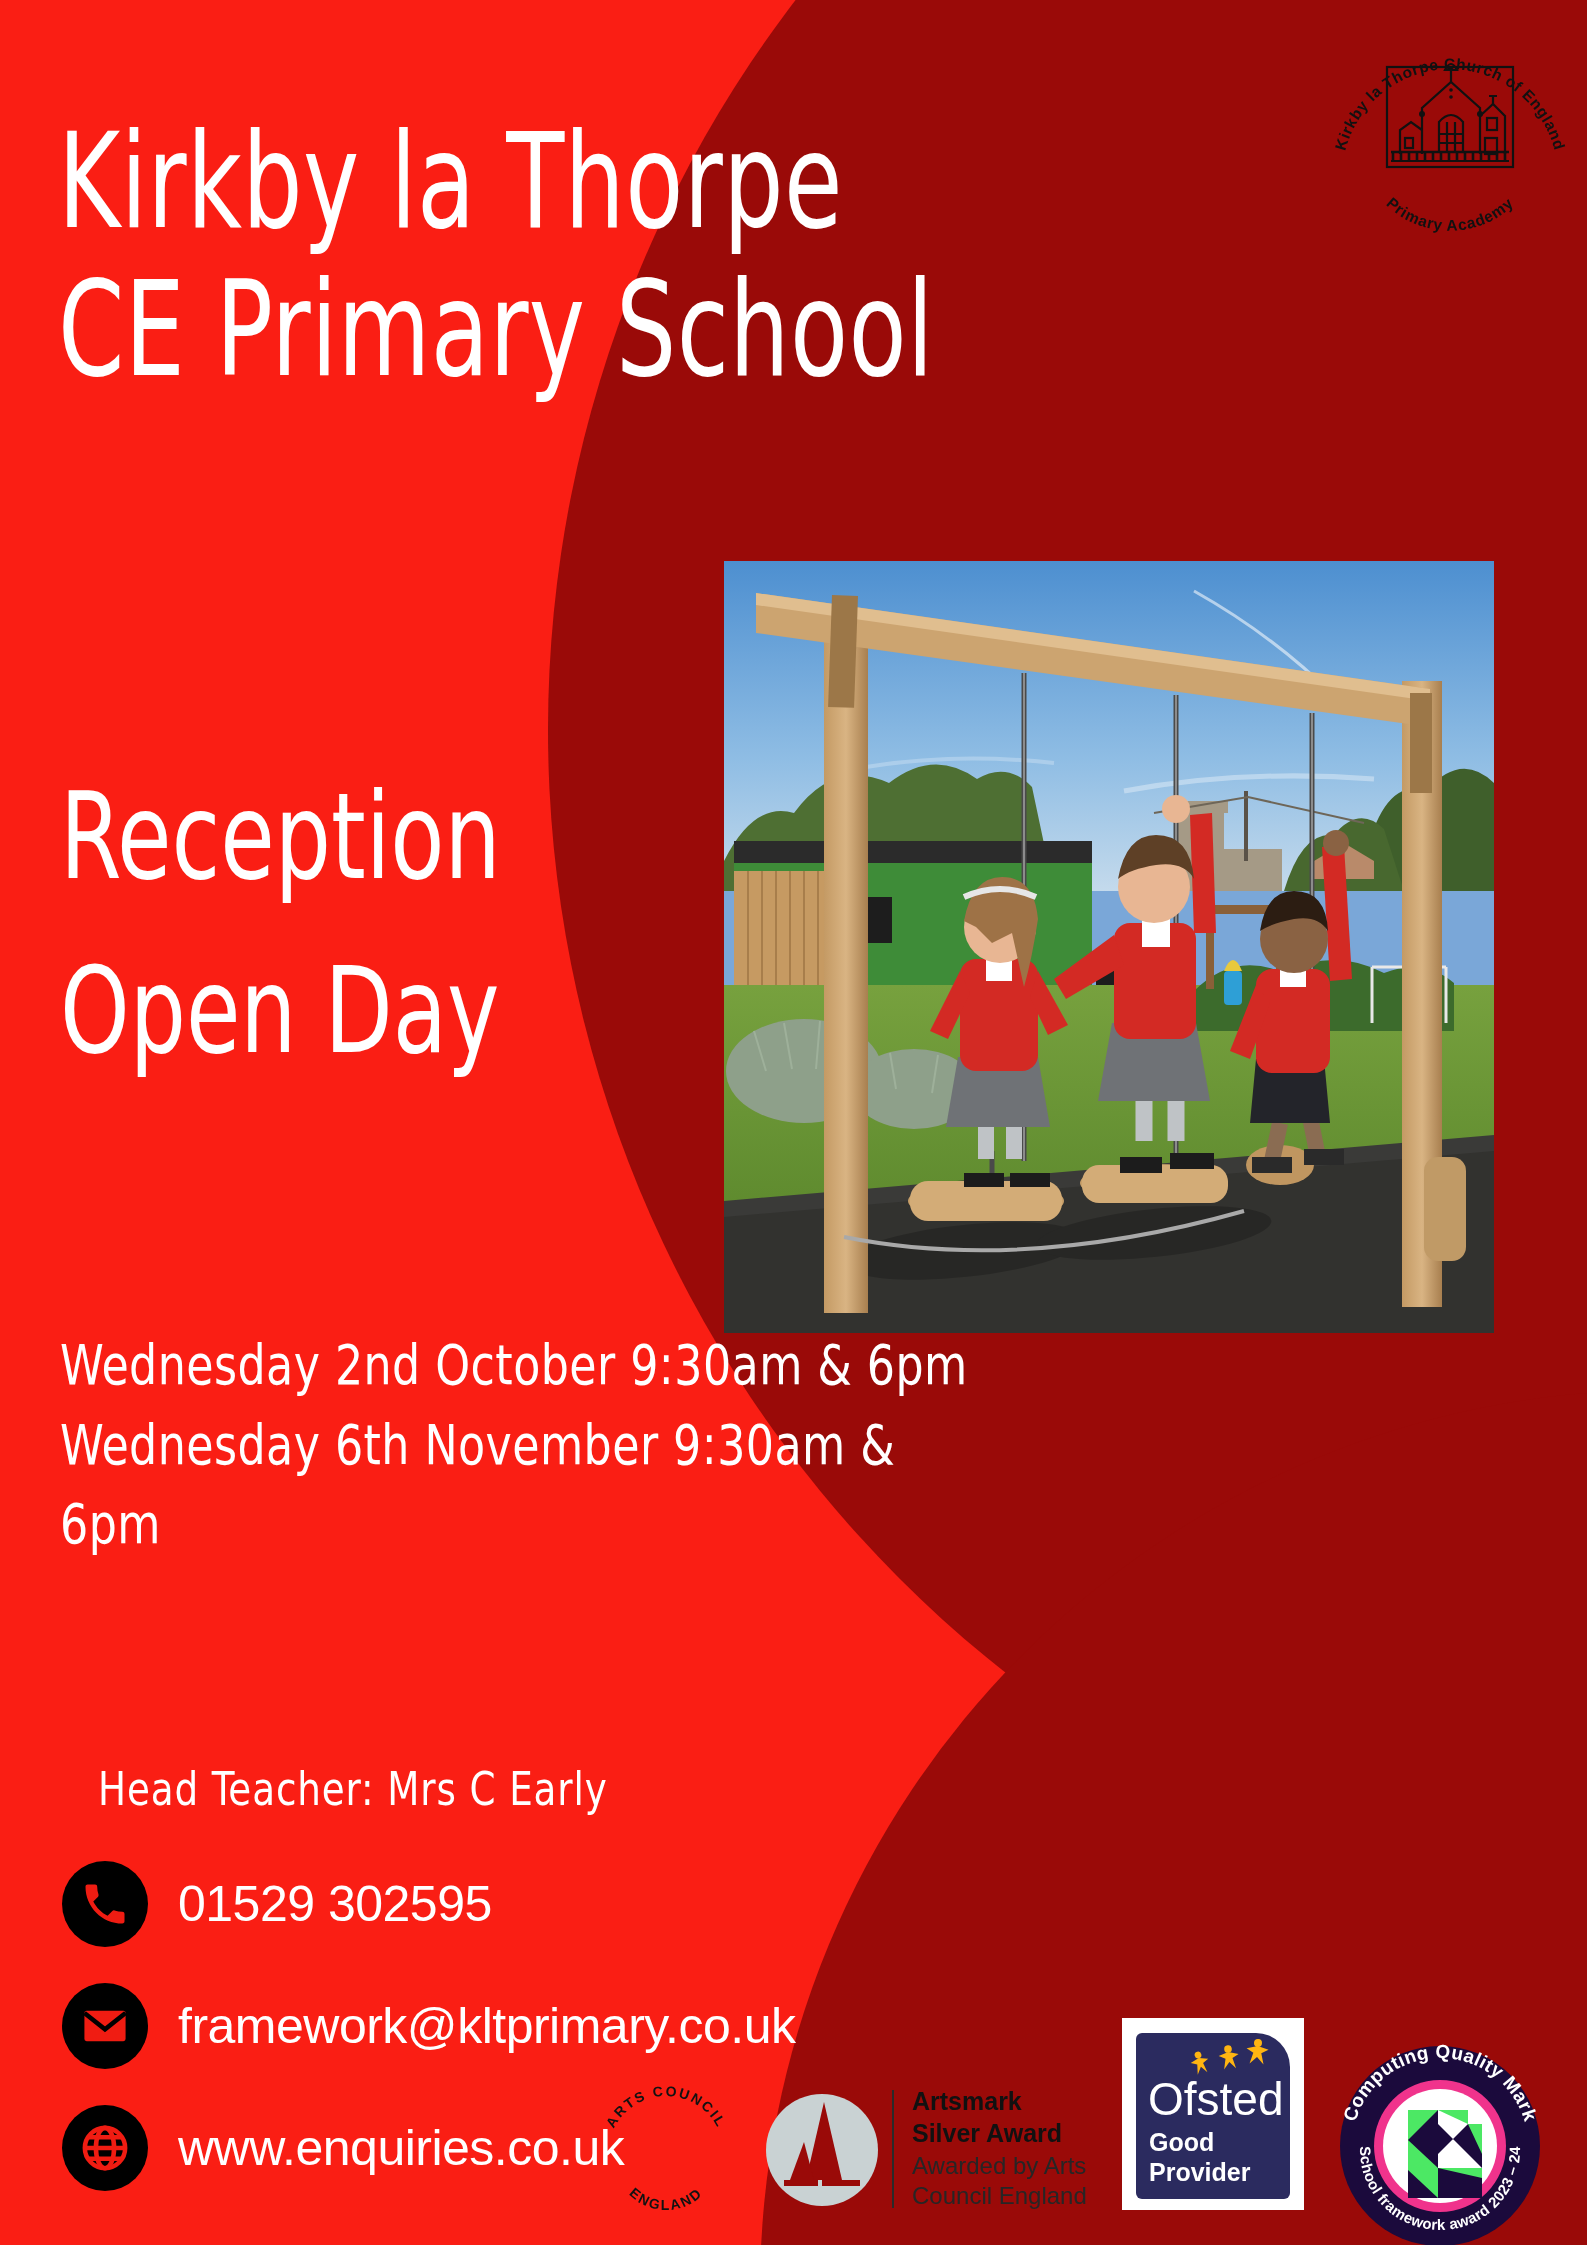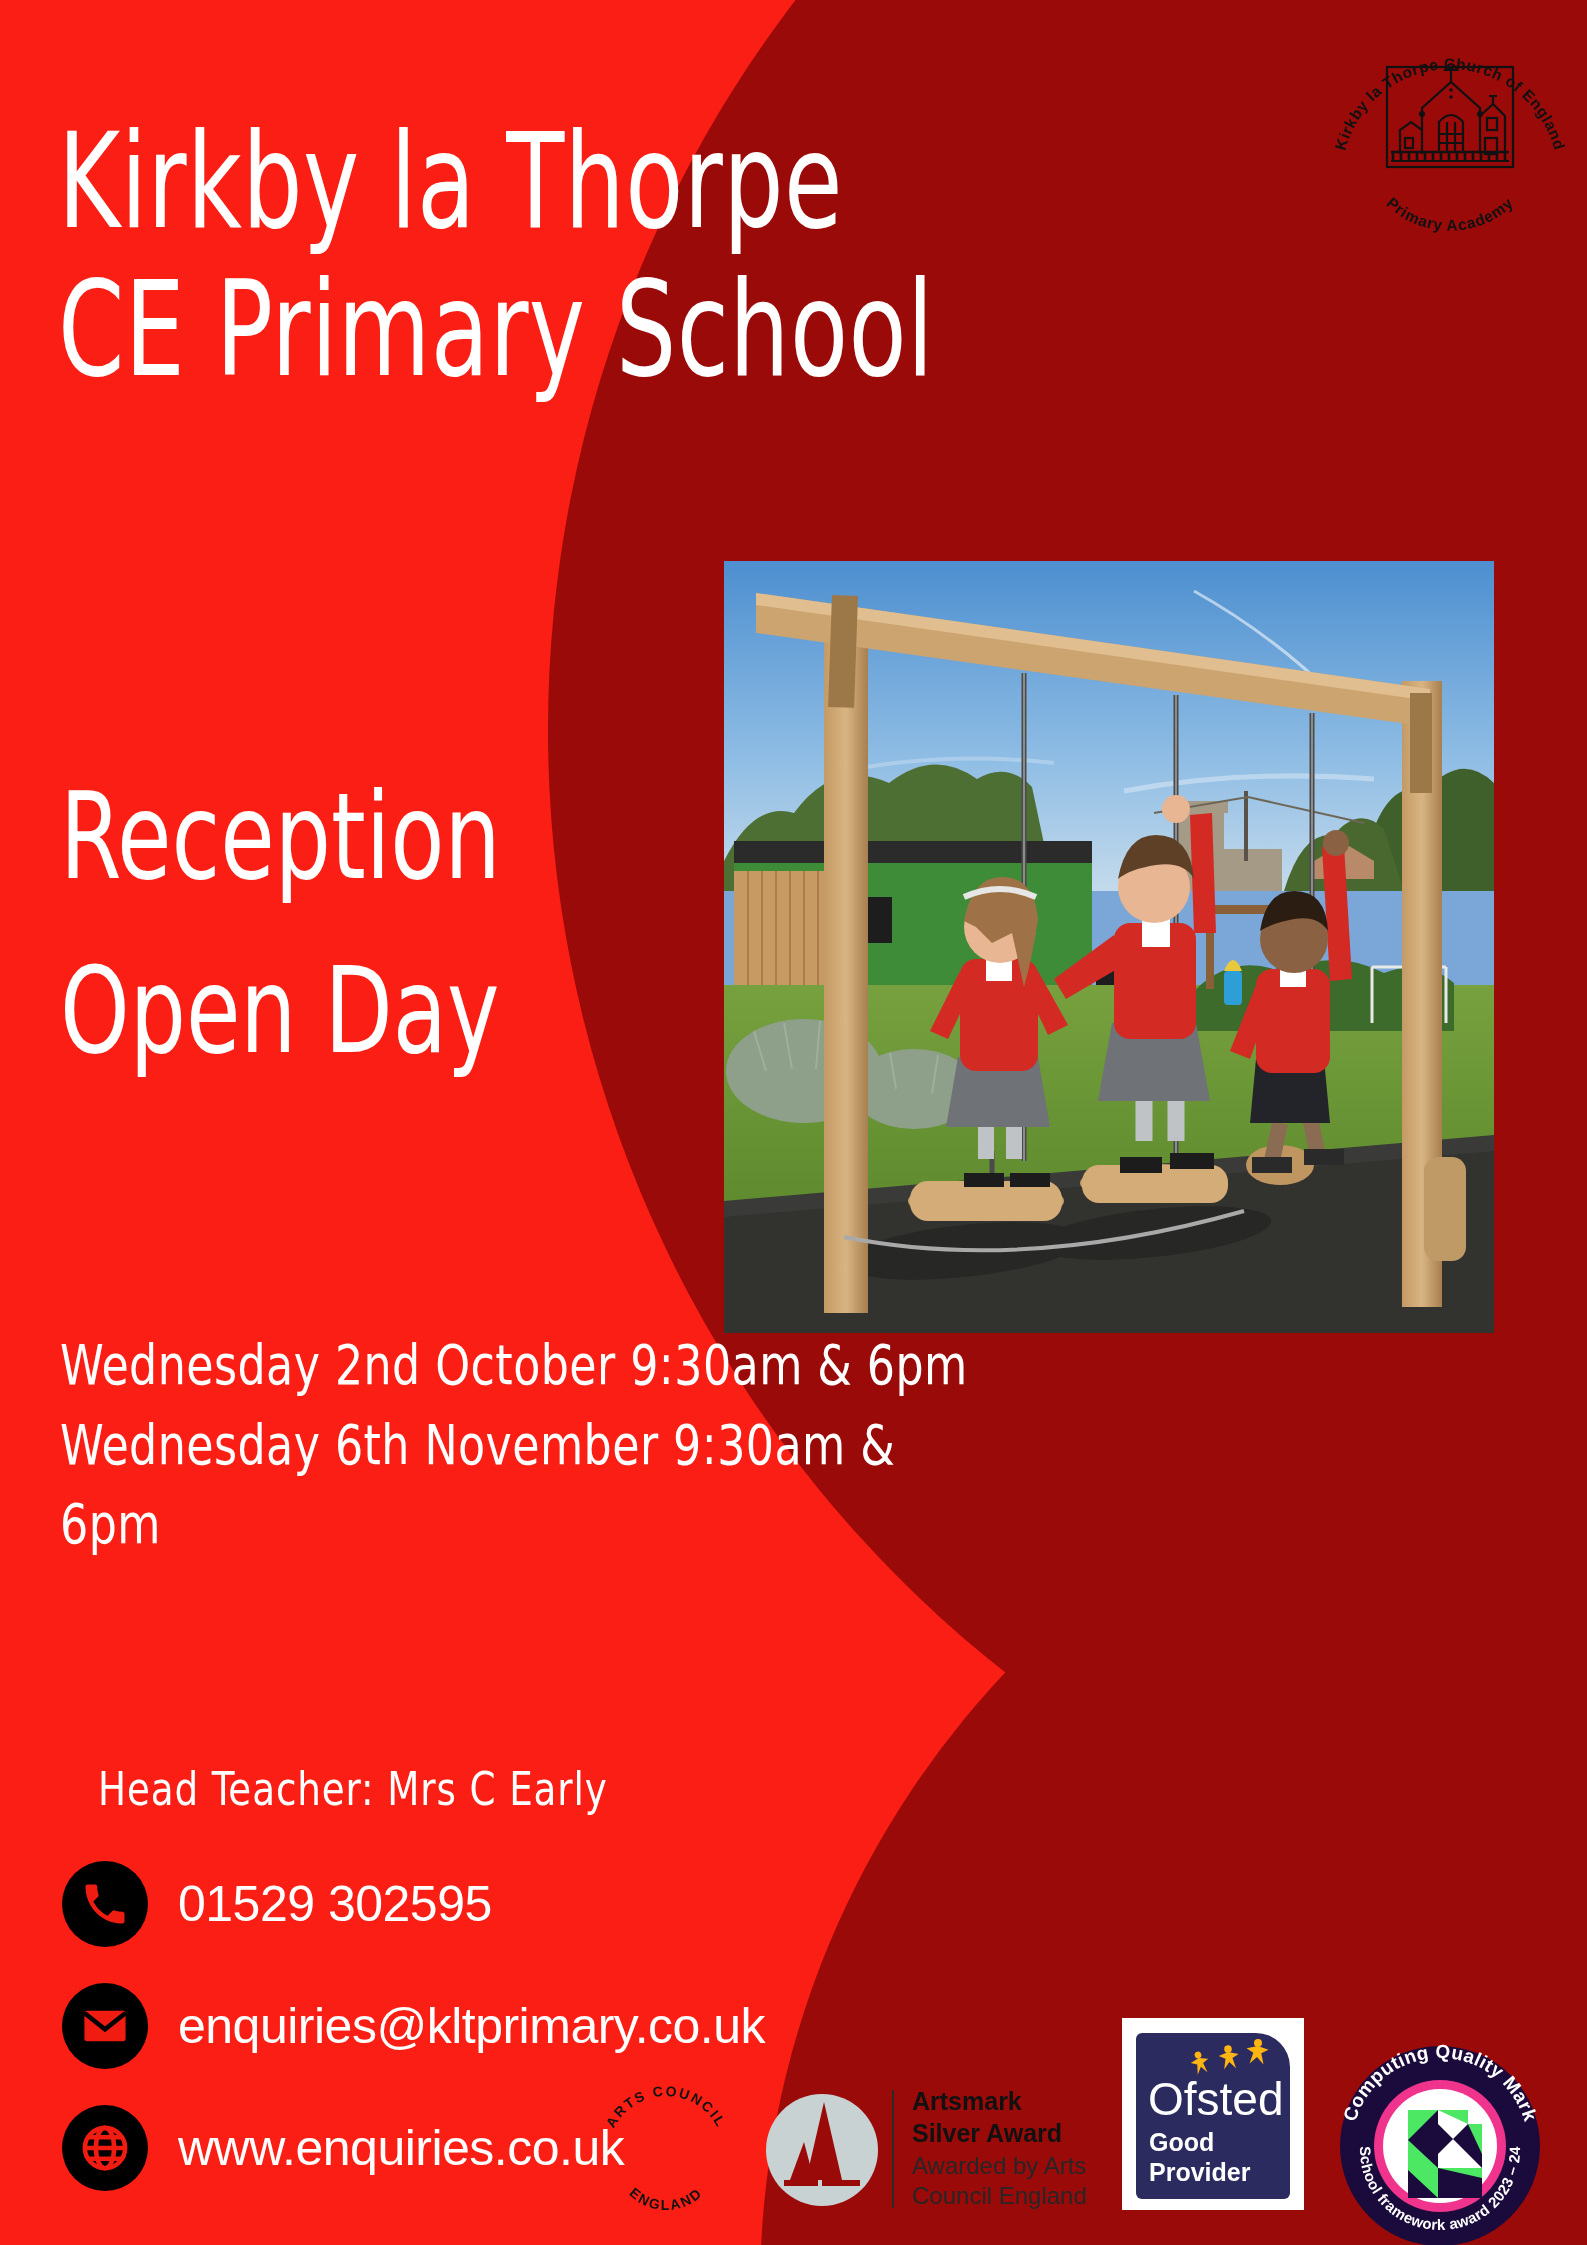--- a/index.html
+++ b/index.html
@@ -452,21 +452,21 @@
       <span class="contact-text">01529 302595</span>
     </div>
 
     <div class="contact-row">
       <span class="contact-icon">
         <svg width="52" height="52" viewBox="0 0 24 24">
           <rect x="2.5" y="5" width="19" height="14" rx="1" fill="#F01C12"></rect>
           <path d="M2.5 6 L12 13.5 L21.5 6" fill="none" stroke="#000000" stroke-width="2.1"></path>
         </svg>
       </span>
-      <span class="contact-text">enquiries@kltprimary.co.uk</span>
+      <span class="contact-text">framework@kltprimary.co.uk</span>
     </div>
 
     <div class="contact-row">
       <span class="contact-icon">
         <svg width="52" height="52" viewBox="0 0 24 24">
           <circle cx="12" cy="12" r="9.3" fill="none" stroke="#F01C12" stroke-width="2.1"></circle>
           <ellipse cx="12" cy="12" rx="4.2" ry="9.3" fill="none" stroke="#F01C12" stroke-width="2.1"></ellipse>
           <path d="M2.9 12 H21.1 M4.3 7 H19.7 M4.3 17 H19.7" stroke="#F01C12" stroke-width="2.1" fill="none"></path>
         </svg>
       </span>

